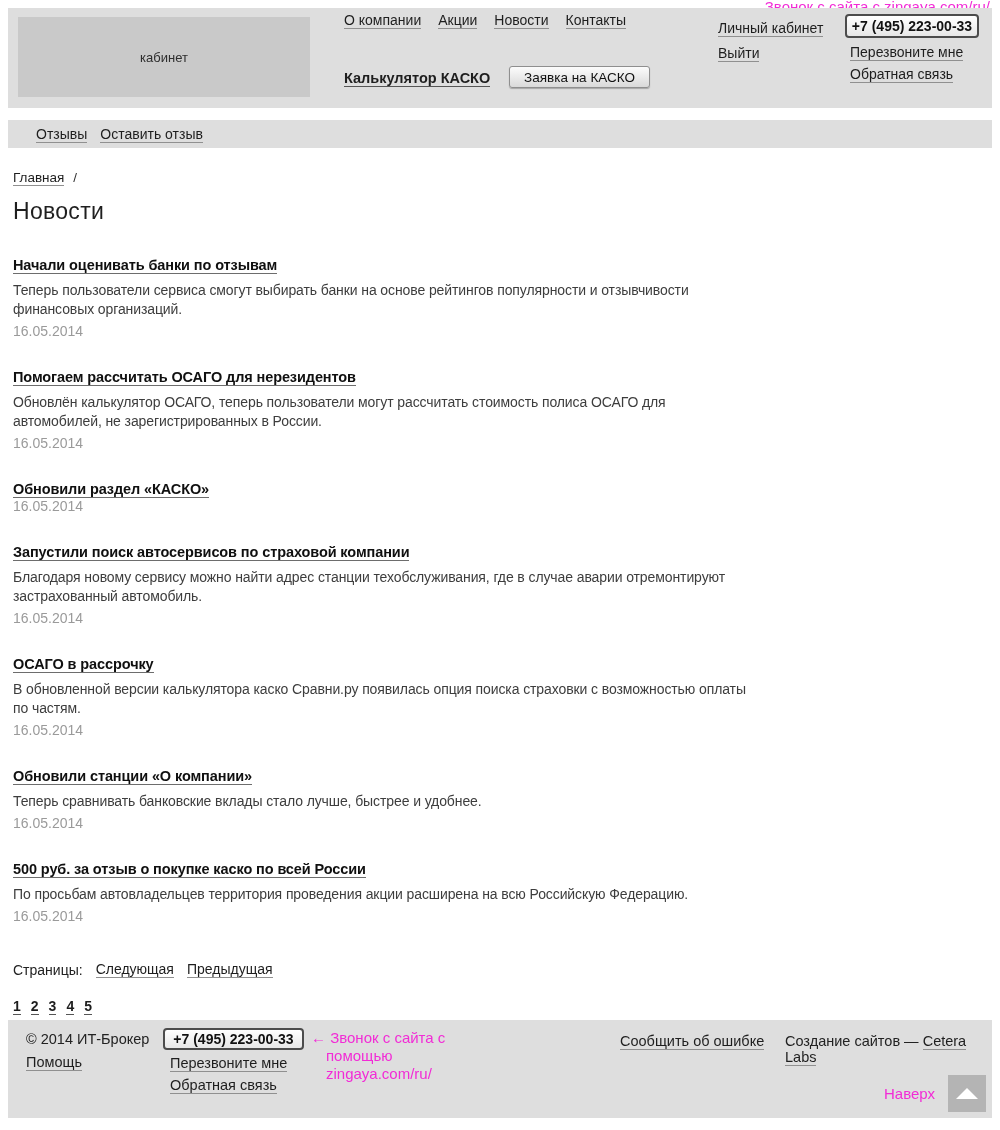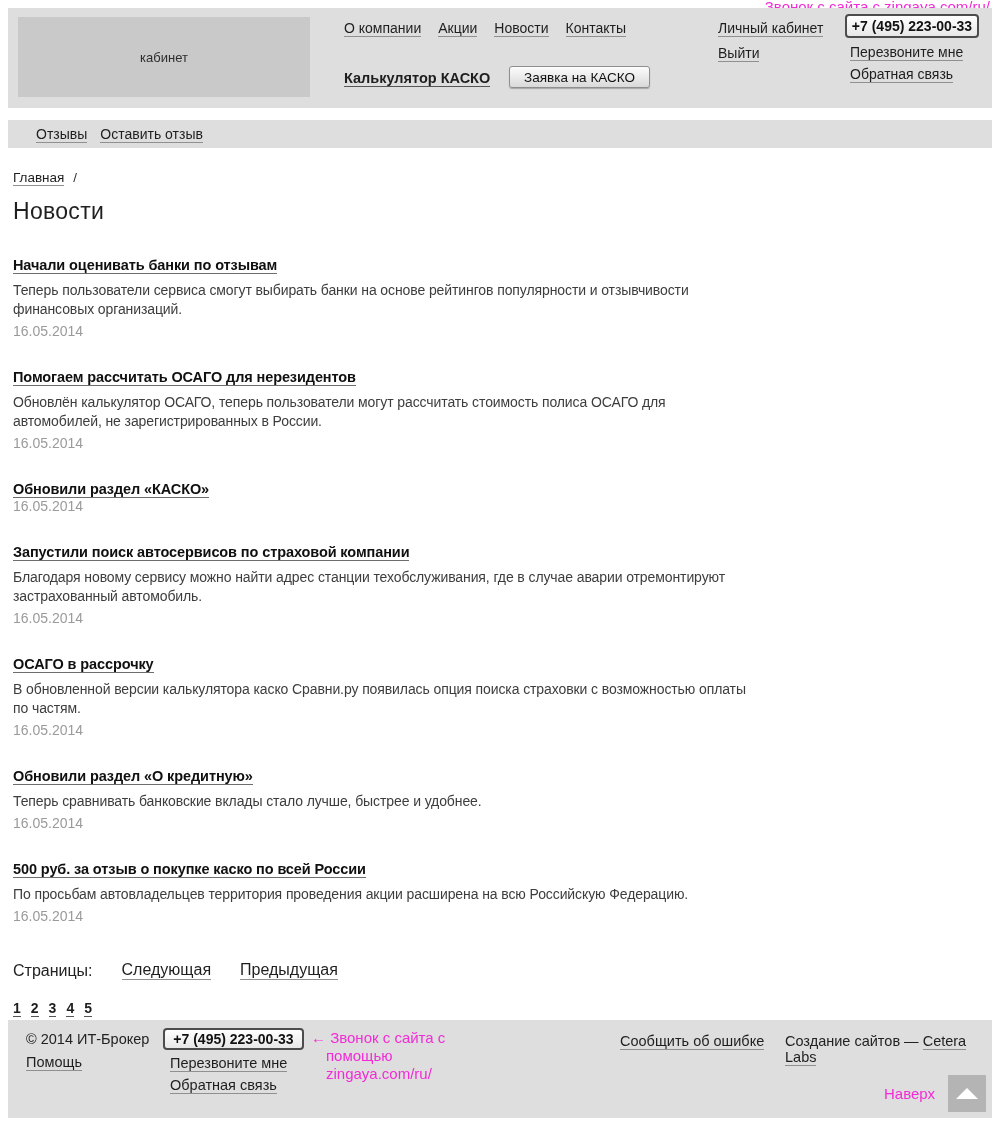--- a/index.html
+++ b/index.html
@@ -11,21 +11,21 @@
   .header-bar { top:8px; height:100px; }
   .subnav-bar { top:120px; height:28px; display:flex; align-items:center; padding-left:28px; gap:13px; font-size:14px; }
   .footer-bar { top:1020px; height:98px; }
 
   a.lnk { color:#1e1e1e; text-decoration:none; border-bottom:1px solid #909090; cursor:pointer; }
   a.lnk-dark { border-bottom-color:#555; }
 
   .logo { position:absolute; left:10px; top:9px; width:292px; height:80px; background:#c9c9c9;
           display:flex; align-items:center; justify-content:center; font-size:13px; color:#2e2e2e; cursor:pointer; }
 
-  .nav-links { position:absolute; left:336px; top:12px; display:flex; gap:17px; font-size:14px; }
+  .nav-links { position:absolute; left:336px; top:4px; display:flex; gap:17px; font-size:14px; }
   .account { position:absolute; left:694px; top:12px; display:flex; flex-direction:column; gap:8px; font-size:14px; align-items:flex-start;margin-left:16px; }
 
   .btn { border:2px solid #4c4c4c; border-radius:4px; background:linear-gradient(#ffffff,#e7e7e7);
          display:flex; align-items:center; justify-content:center; font-weight:bold; font-size:14px; color:#111; cursor:pointer; }
   .phone-btn { position:absolute; left:837px; top:6px; width:134px; height:24px; }
   .callback-lnk { position:absolute; left:842px; top:36px; font-size:14px; }
   .feedback-lnk { position:absolute; left:842px; top:58px; font-size:14px; }
 
   .calc-lnk { position:absolute; left:336px; top:62px; font-size:14.5px; font-weight:bold; }
   .app-btn { position:absolute; left:501px; top:58px; width:141px; height:22px;
@@ -37,21 +37,21 @@
   .main { position:absolute; left:13px; top:170px; width:770px; }
   .breadcrumb { font-size:13.5px; }
   .bc-sep { margin-left:5px; color:#333; }
   h1.page-title { font-size:23px; font-weight:400; color:#1f1f1f; margin:13px 0 31px; letter-spacing:.3px; }
 
   .news-item { margin-bottom:29px; }
   .news-title { display:inline; font-size:14.5px; font-weight:bold; color:#101010; border-bottom:1px solid #6d6d6d; text-decoration:none; cursor:pointer; letter-spacing:-0.1px; }
   .news-text { margin:7px 0 4px; font-size:14px; line-height:19px; color:#3d3d3d; max-width:740px; letter-spacing:-0.1px; }
   .news-date { font-size:14px; color:#9a9a9a; }
 
-  .pagination { margin-top:37px; font-size:16px; display:flex; gap:29px; align-items:flex-end; }
+  .pagination { margin-top:37px; font-size:14px; display:flex; gap:13px; align-items:flex-end; }
   .page-numbers { margin-top:20px; display:flex; gap:10px; font-size:14px; font-weight:bold; }
   .page-numbers a.lnk { border-bottom-color:#555; }
 
   .footer-bar .f-copy { position:absolute; left:18px; top:11px; font-size:14.5px; }
   .footer-bar .f-help { position:absolute; left:18px; top:34px; font-size:14.5px; }
   .footer-bar .f-phone { position:absolute; left:155px; top:8px; width:141px; height:22px; }
   .footer-bar .f-callback { position:absolute; left:162px; top:35px; font-size:14.5px; }
   .footer-bar .f-feedback { position:absolute; left:162px; top:57px; font-size:14.5px; }
   .footer-bar .f-callout { position:absolute; left:303px; top:9px; width:152px; font-size:15px; line-height:18px; padding-left:15px; text-indent:-15px; }
   .footer-bar .f-error { position:absolute; left:612px; top:13px; font-size:14.5px; }
@@ -129,21 +129,21 @@
       <div class="news-date">16.05.2014</div>
     </div>
 
     <div class="news-item">
       <a class="news-title">ОСАГО в рассрочку</a>
       <div class="news-text">В обновленной версии калькулятора каско Сравни.ру появилась опция поиска страховки с возможностью оплаты по частям.</div>
       <div class="news-date">16.05.2014</div>
     </div>
 
     <div class="news-item">
-      <a class="news-title">Обновили раздел «О кредитную»</a>
+      <a class="news-title">Обновили станции «О компании»</a>
       <div class="news-text">Теперь сравнивать банковские вклады стало лучше, быстрее и удобнее.</div>
       <div class="news-date">16.05.2014</div>
     </div>
 
     <div class="news-item">
       <a class="news-title">500 руб. за отзыв о покупке каско по всей России</a>
       <div class="news-text">По просьбам автовладельцев территория проведения акции расширена на всю Российскую Федерацию.</div>
       <div class="news-date">16.05.2014</div>
     </div>
 

